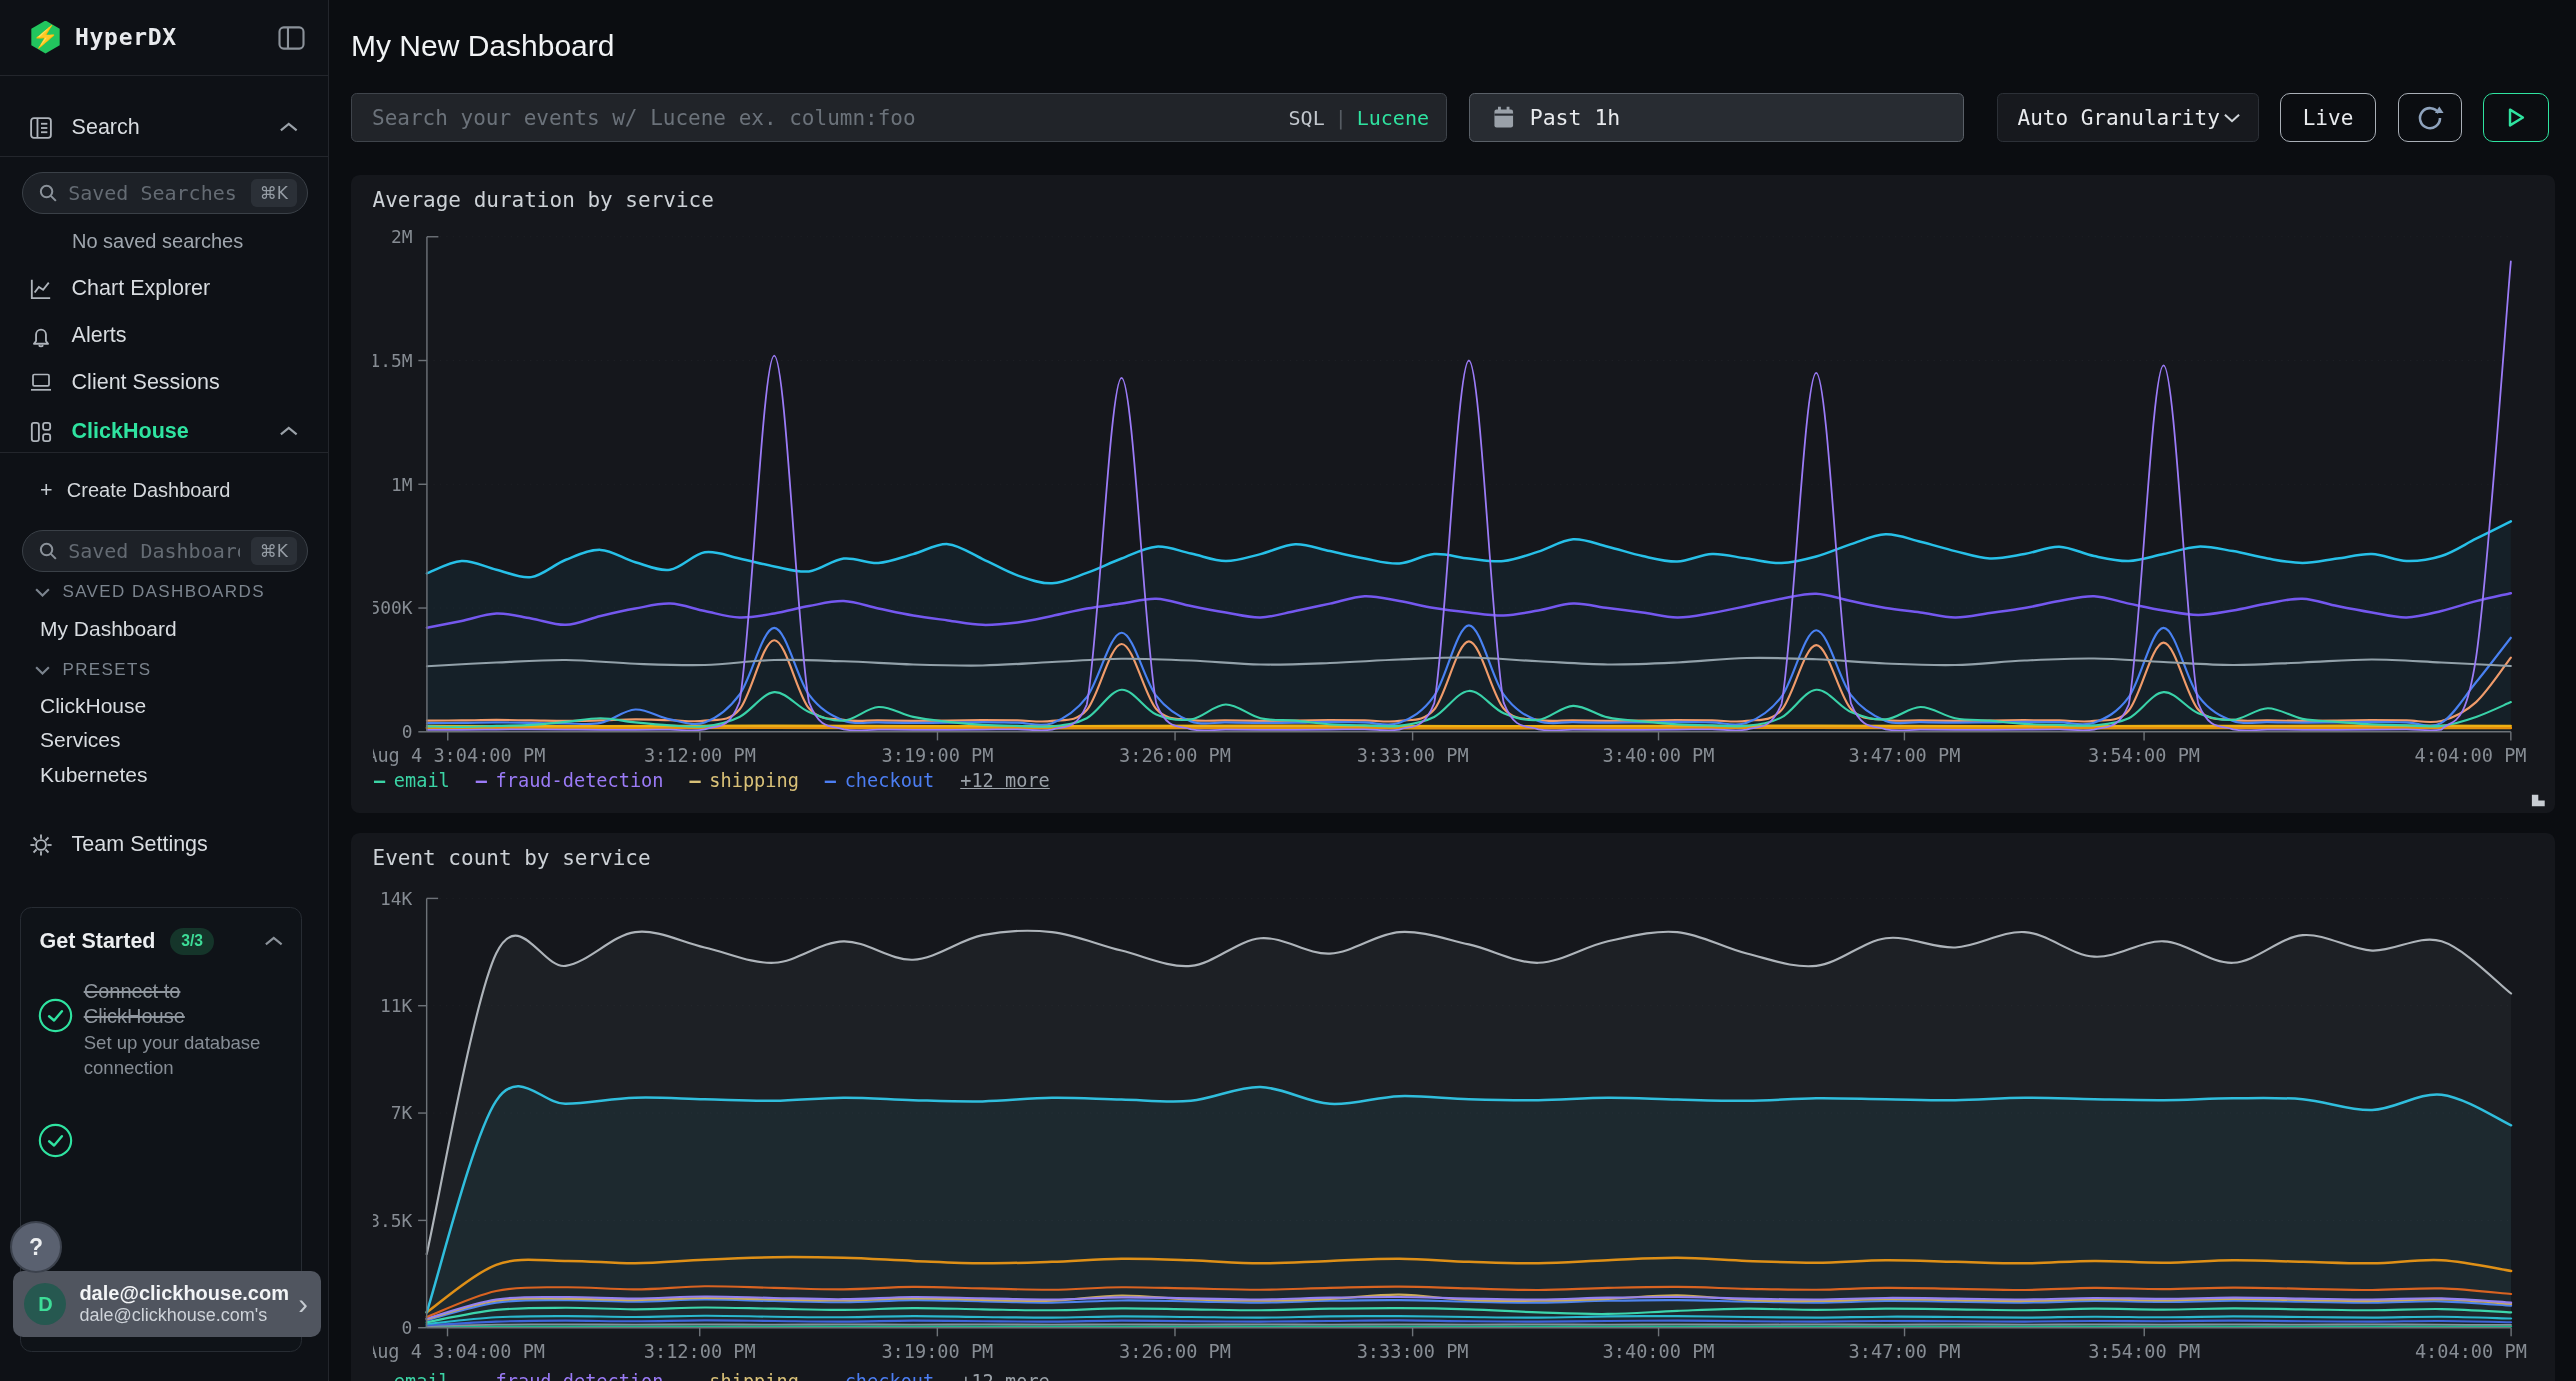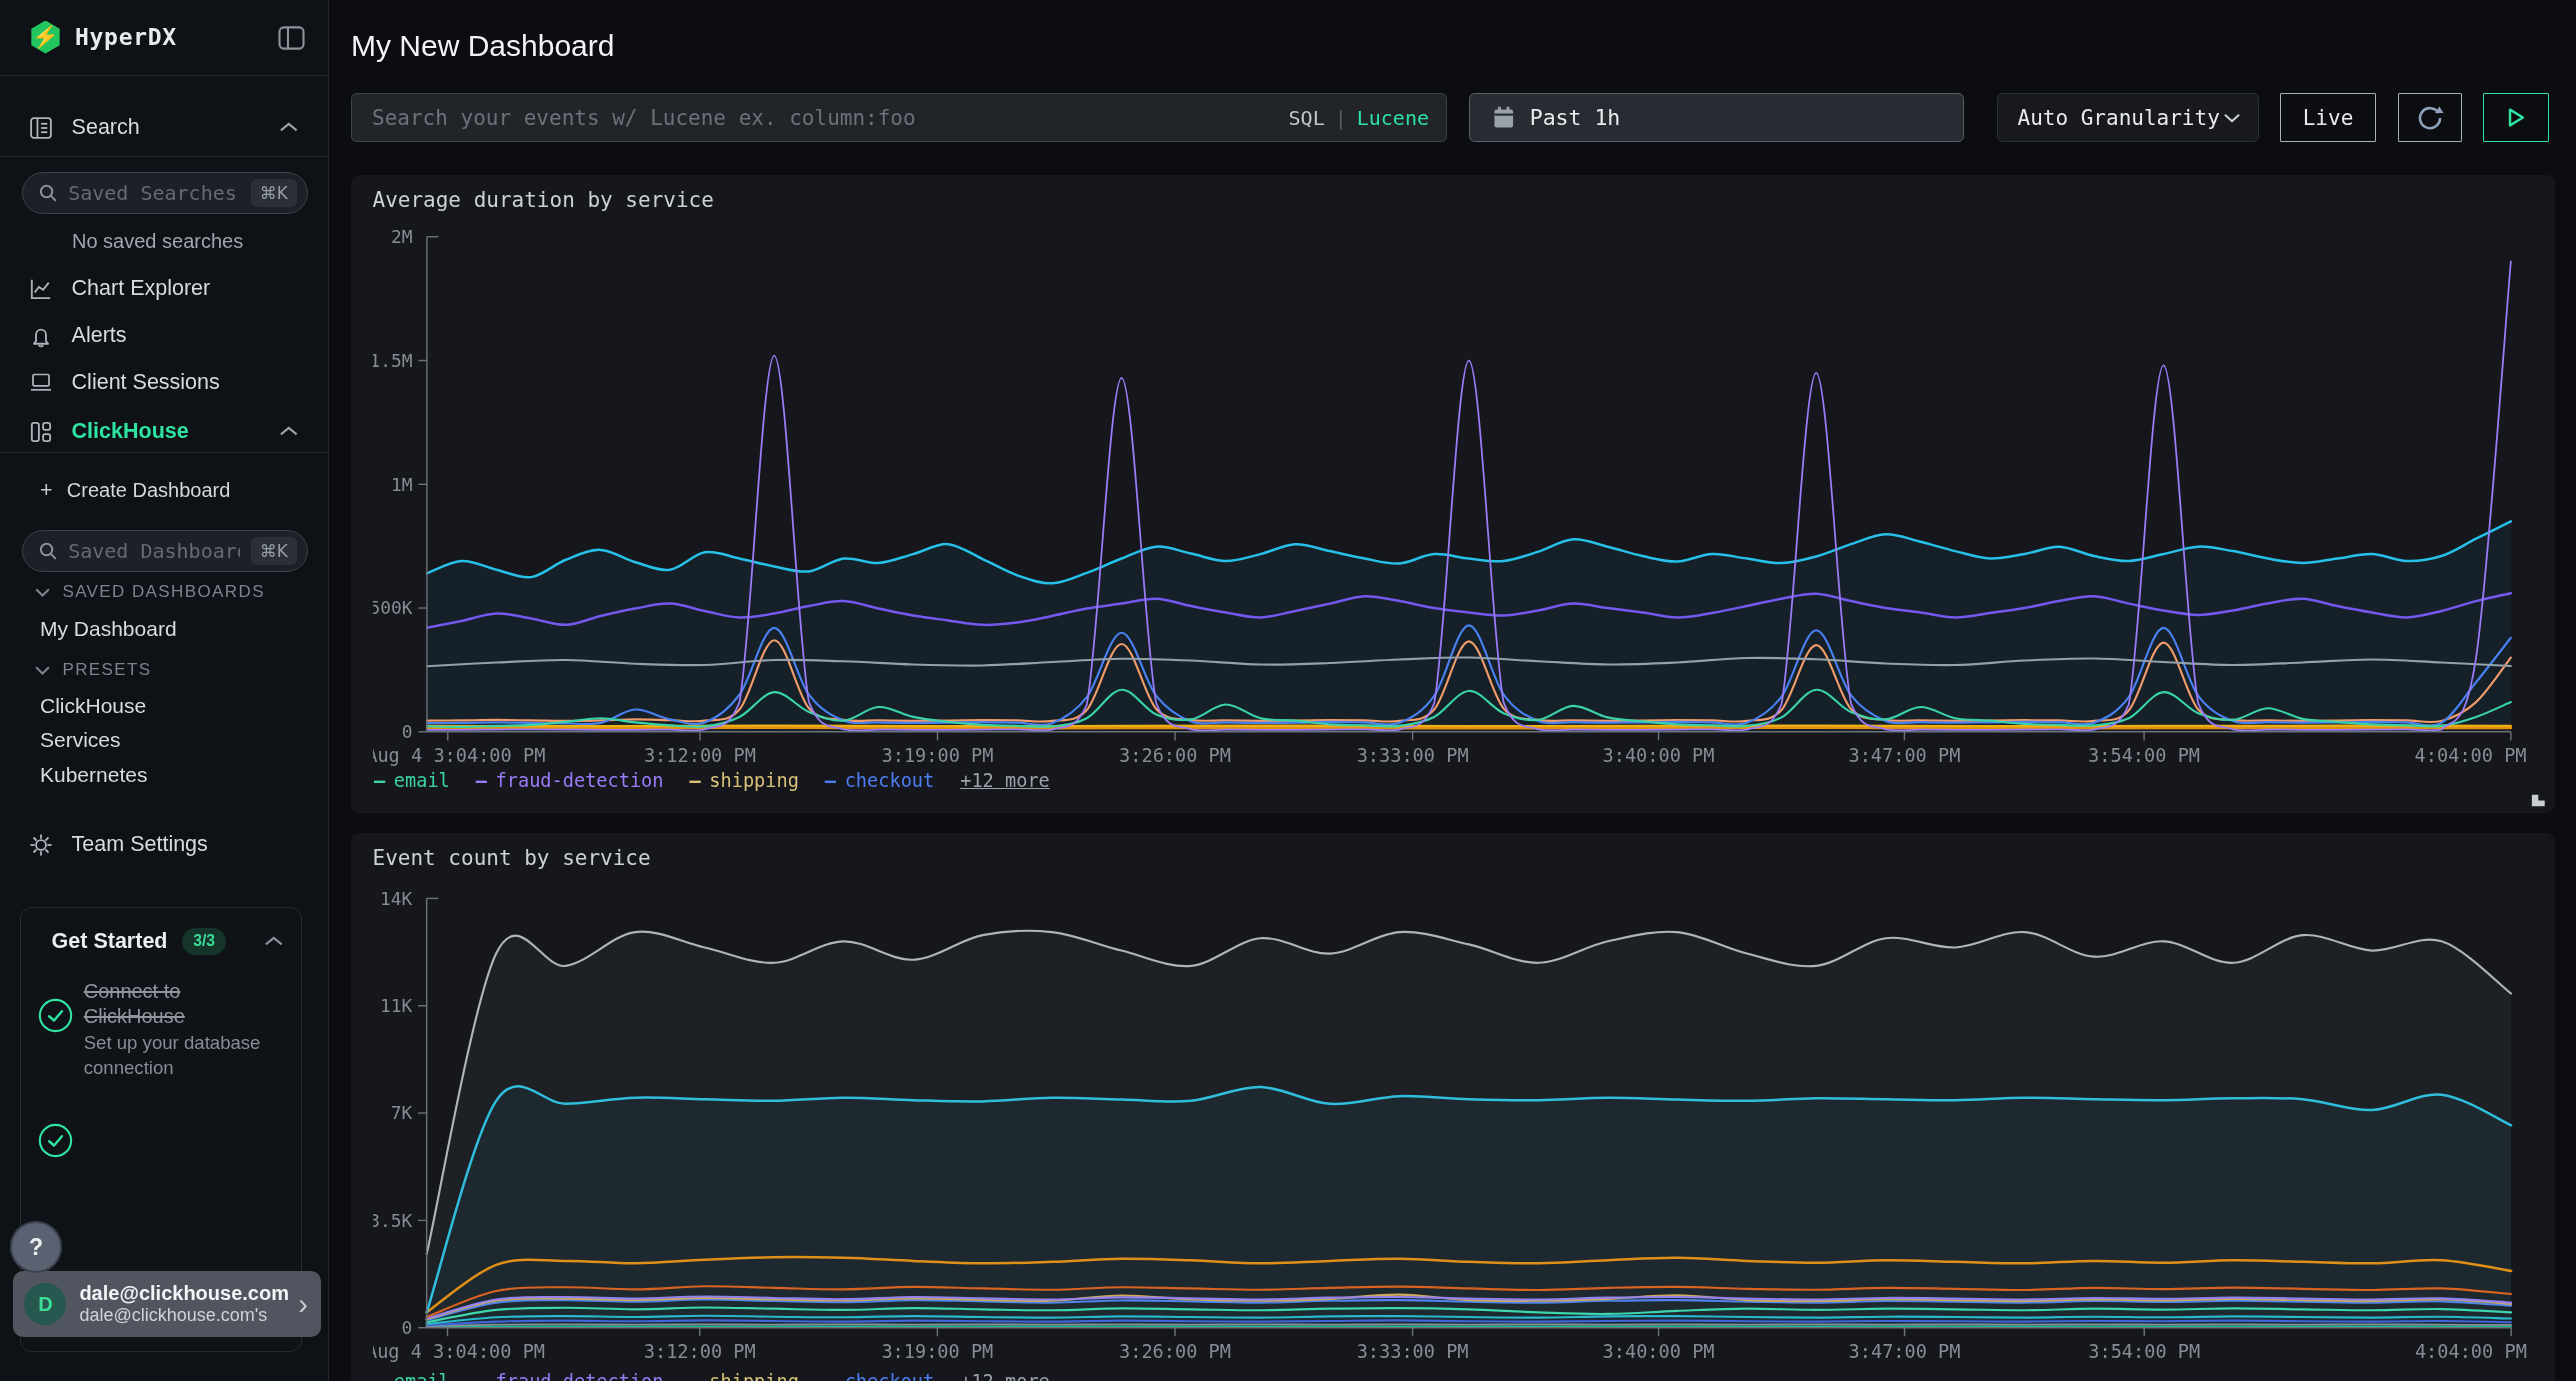--- a/index.html
+++ b/index.html
@@ -39,21 +39,21 @@
   .no-saved{position:absolute;left:72px;font-size:20px;color:#9fa6ae;}
   .sub-header{position:absolute;left:34px;display:flex;align-items:center;gap:11.4px;
     font-size:17px;color:#7b848e;letter-spacing:1.4px;cursor:pointer;}
   .sub-item{position:absolute;left:40px;font-size:21px;color:#d8dce0;cursor:pointer;}
   .create-row{position:absolute;left:40px;display:flex;align-items:center;gap:14.3px;font-size:20px;color:#d3d7db;cursor:pointer;}
   .create-row .plus{font-size:21.5px;color:#c3c9cf;}
 
   .get-started{position:absolute;left:20px;top:907px;width:282px;height:445px;
     background:#0f1318;border:1.4px solid #272c33;border-radius:11.4px;}
   .gs-head{display:flex;align-items:center;margin:20px 17px 0 18.6px;}
-  .gs-title{font-size:21.5px;font-weight:bold;color:#eceef0;margin-left:12px;}
+  .gs-title{font-size:21.5px;font-weight:bold;color:#eceef0;}
   .gs-badge{margin-left:14.3px;background:#15352a;color:#3ddc97;border-radius:14.3px;
     font-size:15.7px;font-weight:bold;padding:4.3px 11.4px;}
   .gs-chev{margin-left:auto;}
   .gs-item{display:flex;margin:24px 14.3px 0 15.7px;}
   .gs-check{flex:0 0 37px;height:37px;margin-top:18.6px;}
   .gs-texts{margin-left:10px;}
   .gs-item-title{font-size:20px;color:#8f969e;text-decoration:line-through;line-height:1.25;}
   .gs-item-desc{font-size:18.6px;color:#868d95;line-height:1.3;margin-top:2.9px;}
 
   .help-fab{position:absolute;left:10px;top:1221px;width:52px;height:52px;border-radius:50%;
@@ -81,21 +81,21 @@
   .lang-sep{color:#565c63;}
   .lang-lucene{color:var(--green);cursor:pointer;}
   .time-picker{width:495px;margin-left:21.5px;background:#282c32;border:1.4px solid #5a6068;border-radius:5.7px;
     display:flex;align-items:center;cursor:pointer;}
   .time-picker .cal{margin-left:23px;}
   .time-picker .tp-label{margin-left:15.7px;font-family:"DejaVu Sans Mono",monospace;font-size:21.5px;color:#e8eaed;}
   .granularity{width:262px;margin-left:33px;background:#17191e;border:1.4px solid #2c3037;border-radius:5.7px;
     display:flex;align-items:center;cursor:pointer;position:relative;}
   .granularity .g-label{margin-left:20px;font-family:"DejaVu Sans Mono",monospace;font-size:21px;}
   .granularity .chev{position:absolute;right:15.7px;}
-  .btn{margin-left:21.5px;border-radius:1px;display:flex;align-items:center;justify-content:center;cursor:pointer;}
+  .btn{margin-left:21.5px;border-radius:10px;display:flex;align-items:center;justify-content:center;cursor:pointer;}
   .live-btn{width:96px;border:1.4px solid #a9afb7;font-family:"DejaVu Sans Mono",monospace;font-size:21px;color:#e8eaed;}
   .refresh-btn{width:64px;border:1.4px solid #a9afb7;}
   .play-btn{width:66px;border:1.4px solid var(--green);}
 
   .panel{position:absolute;left:351px;width:2204px;background:var(--panel);border-radius:8.6px;}
   .panel-title{position:absolute;left:21.5px;top:13px;font-family:"DejaVu Sans Mono",monospace;
     font-size:21px;color:#ccd1d6;}
   #panel1{top:175px;height:638px;}
   #panel2{top:833px;height:637px;}
   .chart-svg{position:absolute;left:21.5px;top:36px;}

